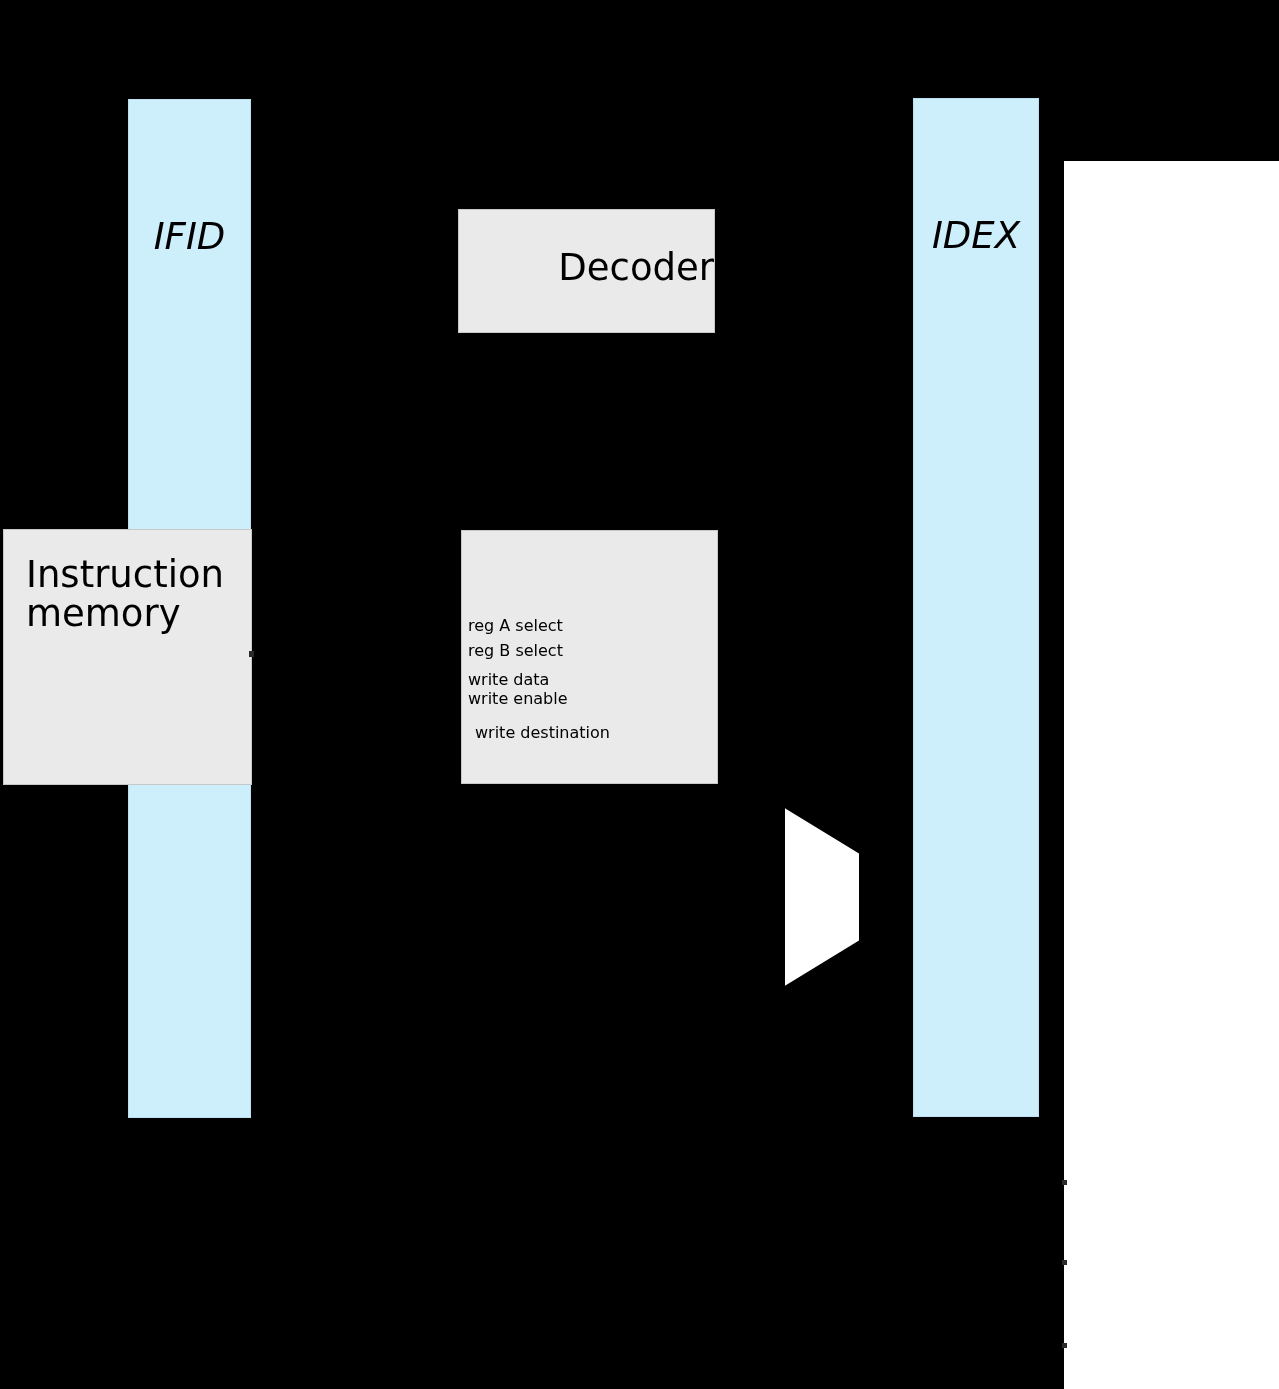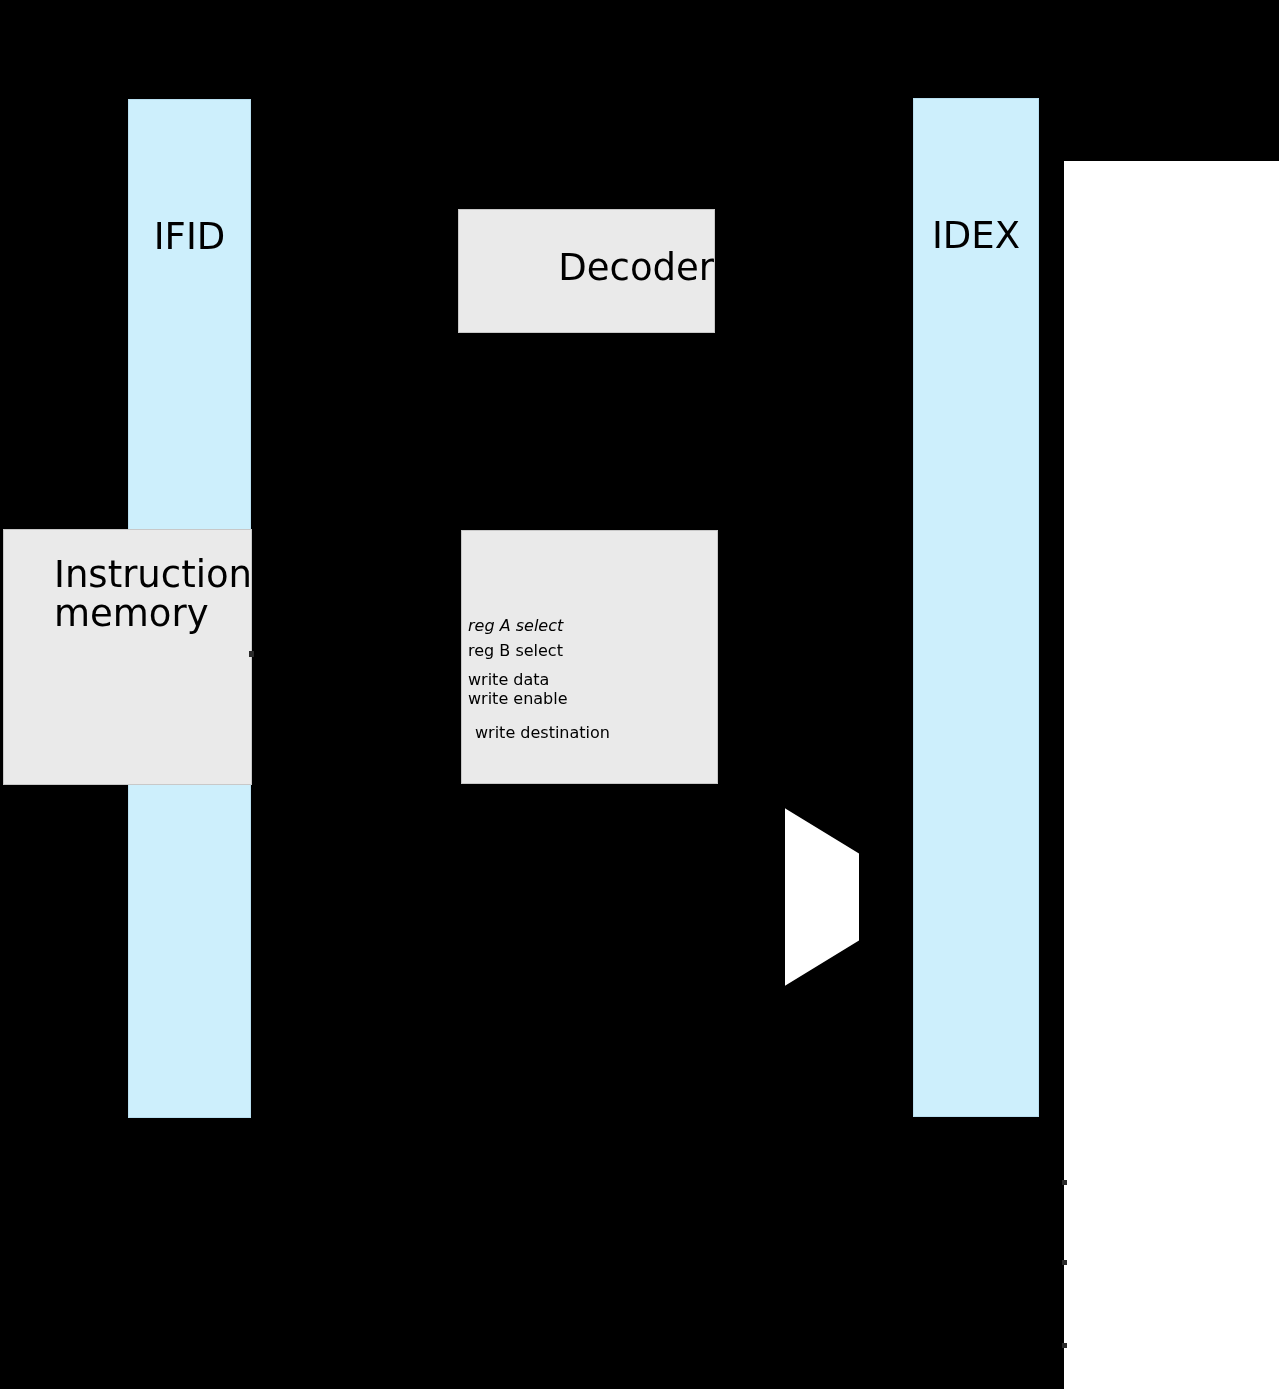--- a/index.html
+++ b/index.html
@@ -20,20 +20,21 @@
   .white-panel {
     position: absolute;
     background: #ffffff;
   }
   
   .pipe-reg {
     position: absolute;
     background: #cdeffc;
     border: 1px solid #b9dff0;
     box-sizing: border-box;
+    font-style: italic;
   }
   .pipe-reg .pipe-label {
     position: absolute;
     left: 0;
     right: 0;
     text-align: center;
     color: #000000;
     font-size: 37px;
     line-height: 1;
     white-space: nowrap;
@@ -55,21 +56,20 @@
     line-height: 1.05;
     white-space: pre-line;
     color: #000000;
   }
   .unit .unit-title.left-aligned {
     text-align: left;
     padding-left: 22px;
     right: auto;
     width: 100%;
     box-sizing: border-box;
-    margin-left: 28px;
   }
   .port-label {
     position: absolute;
     font-size: 16px;
     line-height: 1;
     color: #000000;
     white-space: nowrap;
   }
   
   .mux {
@@ -102,21 +102,21 @@
   </div>
 
   <div class="unit" style="left:3px; top:529px; width:249px; height:256px;">
     <div class="unit-title left-aligned" style="top:26px;">Instruction
 memory</div>
   </div>
   <div class="stub" style="left:249px; top:651px; width:5px; height:6px;"></div>
 
   <div class="unit" style="left:461px; top:530px; width:257px; height:254px;">
 
-    <div class="port-label" style="left:6px; top:87px;font-style:italic;">reg A select</div>
+    <div class="port-label" style="left:6px; top:87px;">reg A select</div>
     <div class="port-label" style="left:6px; top:112px;">reg B select</div>
     <div class="port-label" style="left:6px; top:141px;">write data</div>
     <div class="port-label" style="left:6px; top:160px;">write enable</div>
     <div class="port-label" style="left:2px; top:194px;margin-left:11px;">write destination</div>
   </div>
 
 
   <div class="mux" style="left:784px; top:808px; width:76px; height:178px;">
     <svg width="76" height="178" viewBox="0 0 76 178" aria-hidden="true">
       <polygon points="2,2 74,46 74,132 2,176" fill="#ffffff" stroke="#ffffff" stroke-width="2"></polygon>

